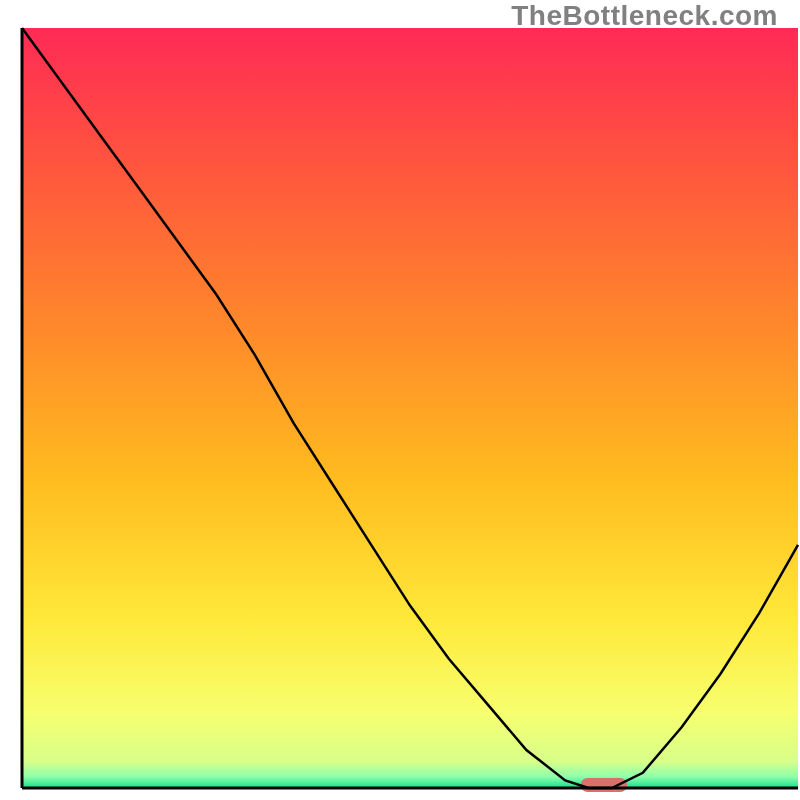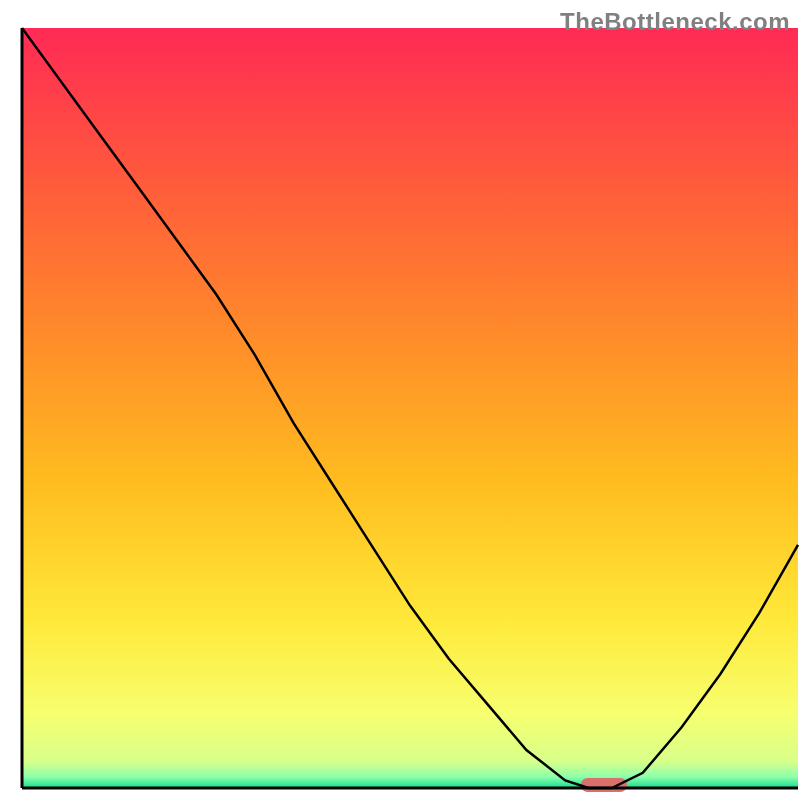--- a/index.html
+++ b/index.html
@@ -1,22 +1,21 @@
 <!DOCTYPE html>
 <html><head>
 <meta charset="utf-8">
 <style>
   html, body { margin: 0; padding: 0; width: 800px; height: 800px; background: #fff; }
   .wrap { position: relative; width: 800px; height: 800px; }
   .watermark {
-    position: absolute; top: 0; right: 10px;
+    position: absolute; top: 0; right: 22px;
     font-family: Arial, Helvetica, sans-serif;
-    font-size: 24px; font-weight: 600; letter-spacing: 0.5px;
+    font-size: 28px; font-weight: 600; letter-spacing: 0.5px;
     color: #808080;
-    margin-top: 8px;
   }
   svg { display: block; }
   .marker {
     fill: #d9706b;
   }
   .curve { fill: none; stroke: #000; stroke-width: 2.5; }
   .axis { stroke: #000; stroke-width: 3; }
 </style>
 </head>
 <body>

